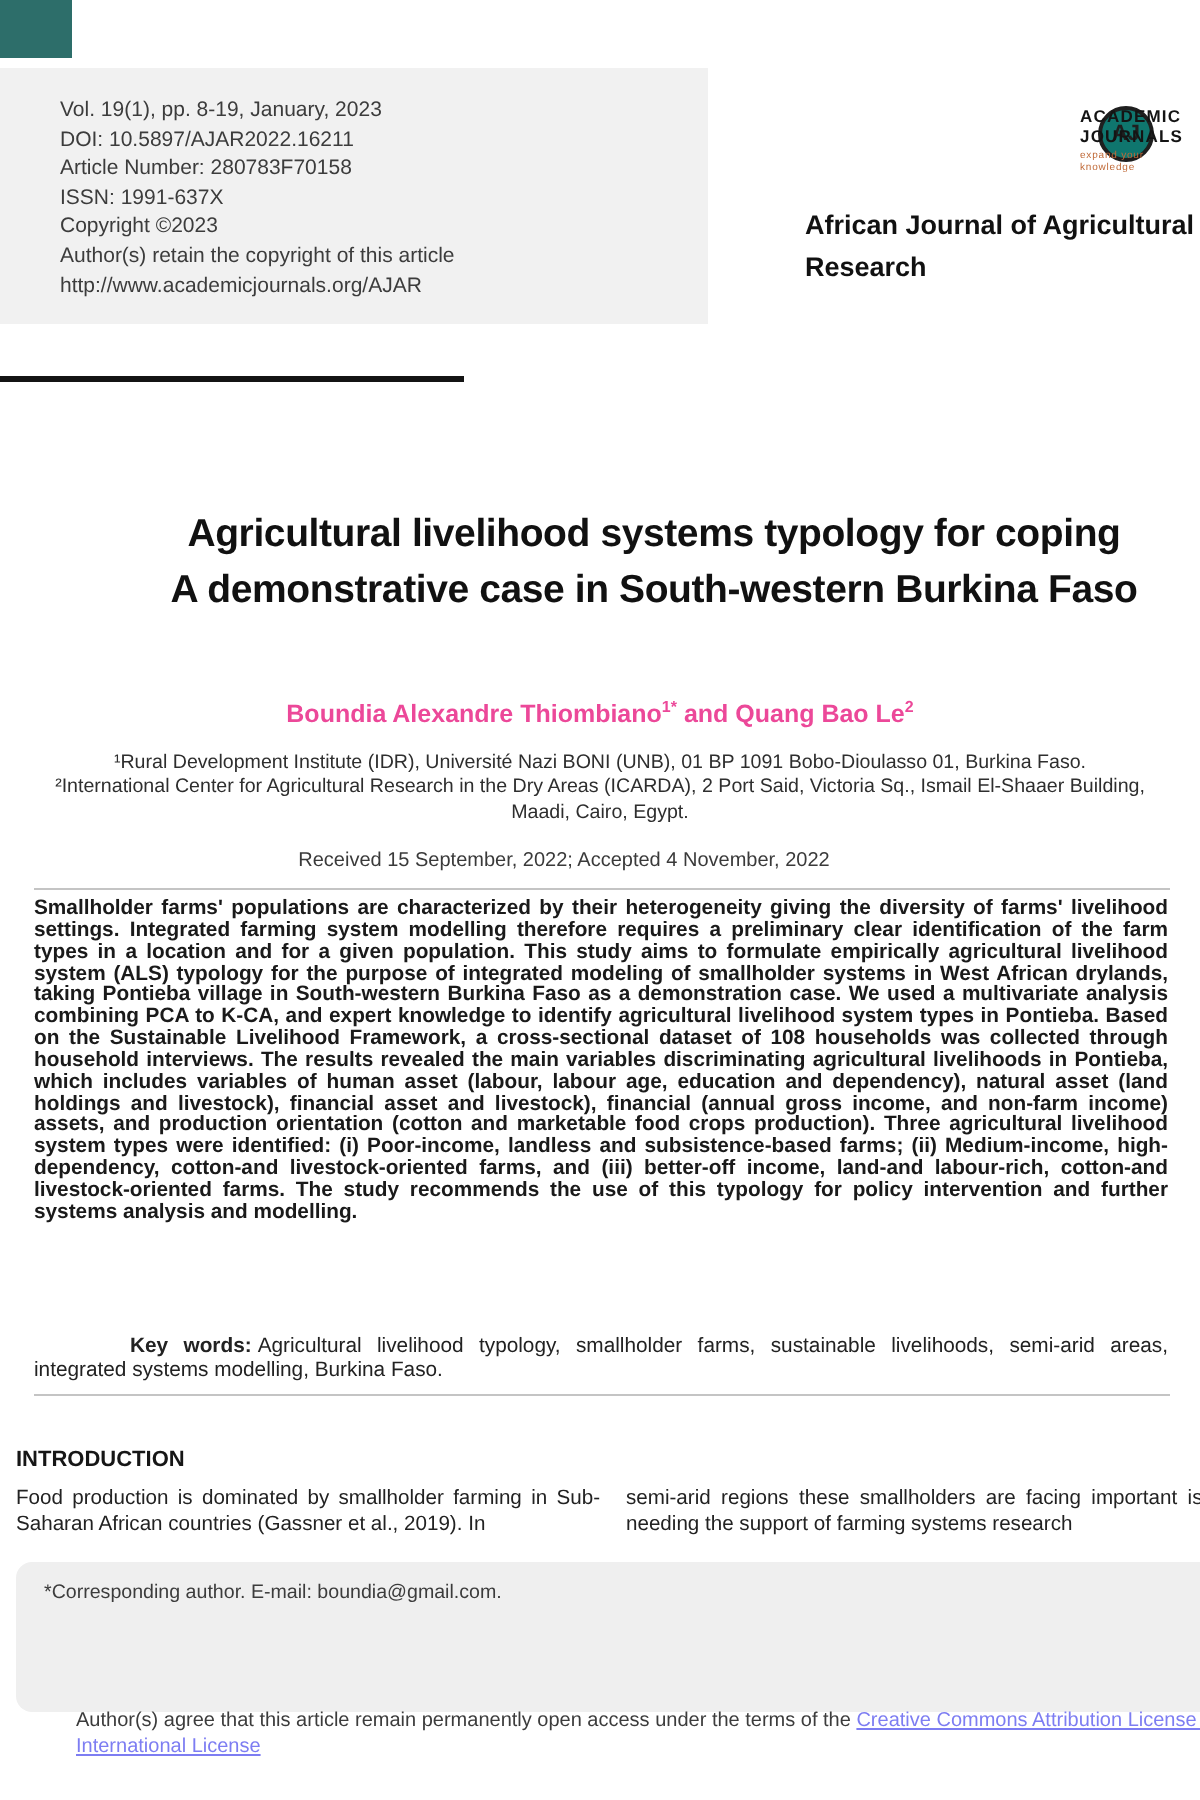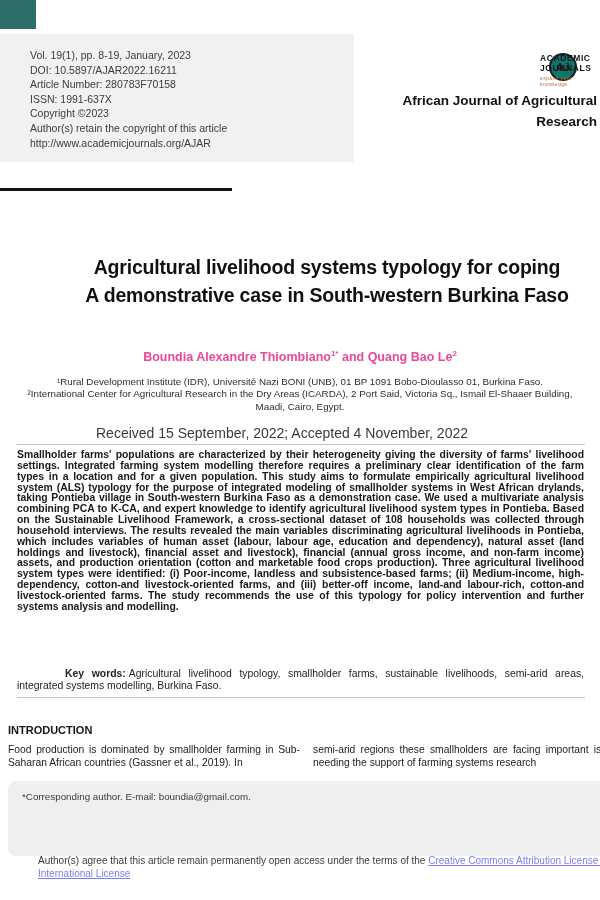--- a/index.html
+++ b/index.html
@@ -12,38 +12,38 @@
   .infobox-lines{position:absolute;left:30px;top:14px;font-size:10.5px;line-height:14.6px;color:#3c3c3c;}
 
   .logo{position:absolute;left:505px;top:52px;width:92px;height:34px;}
   .aj-circle{position:absolute;left:0;top:1px;width:24px;height:24px;border:2.4px solid #1f1f1f;
              border-radius:50%;display:flex;align-items:center;justify-content:center;
              font-weight:bold;font-size:11px;color:#1f1f1f;background:#0f766e;margin-left:44px;}
   .aj-name{position:absolute;left:35px;top:2px;font-weight:bold;font-size:8.5px;line-height:9.5px;
            letter-spacing:0.6px;color:#141414;}
   .aj-tagline{position:absolute;left:35px;top:23px;font-size:5px;color:#c06a38;letter-spacing:0.4px;}
 
-  .journal-name{position:absolute;right:3px;top:90px;text-align:right;font-weight:bold;
+  .journal-name{position:absolute;right:3px;top:102px;text-align:left;font-weight:bold;
                 font-size:13.5px;line-height:21px;color:#111;}
 
   .header-rule{position:absolute;left:0;top:188px;width:232px;height:2.5px;background:#141414;}
 
   .section-label{position:absolute;left:8px;top:222px;font-style:italic;font-size:13px;color:#222;}
 
   .title{position:absolute;left:0;top:253px;width:600px;text-align:center;font-weight:bold;
          font-size:19.5px;line-height:28px;color:#111;letter-spacing:-0.2px;padding-left:27px;}
 
   .authors{position:absolute;left:0;top:349px;width:600px;text-align:center;font-weight:bold;
            font-size:12.5px;color:#ec4899;}
   .authors sup{font-size:8px;}
 
   .affiliations{position:absolute;left:20px;top:376px;width:560px;text-align:center;
                 font-size:9.8px;line-height:12.3px;color:#2e2e2e;}
 
-  .received{position:absolute;left:0;top:425px;width:564px;text-align:center;font-size:14px;color:#3a3a3a;}
+  .received{position:absolute;left:0;top:425px;width:564px;text-align:center;font-size:10px;color:#3a3a3a;}
 
   .rule{position:absolute;left:17px;width:568px;height:1px;background:#c4c4c4;}
   .rule-abs-top{top:444px;}
   .rule-abs-bottom{top:697px;}
 
   .abstract{position:absolute;left:17px;top:450px;width:567px;font-weight:bold;font-size:10.4px;
             line-height:10.85px;text-align:justify;color:#1a1a1a;}
 
   .keywords{position:absolute;left:17px;top:668px;width:567px;font-size:10.4px;line-height:11.9px;
             text-align:justify;color:#222;}

